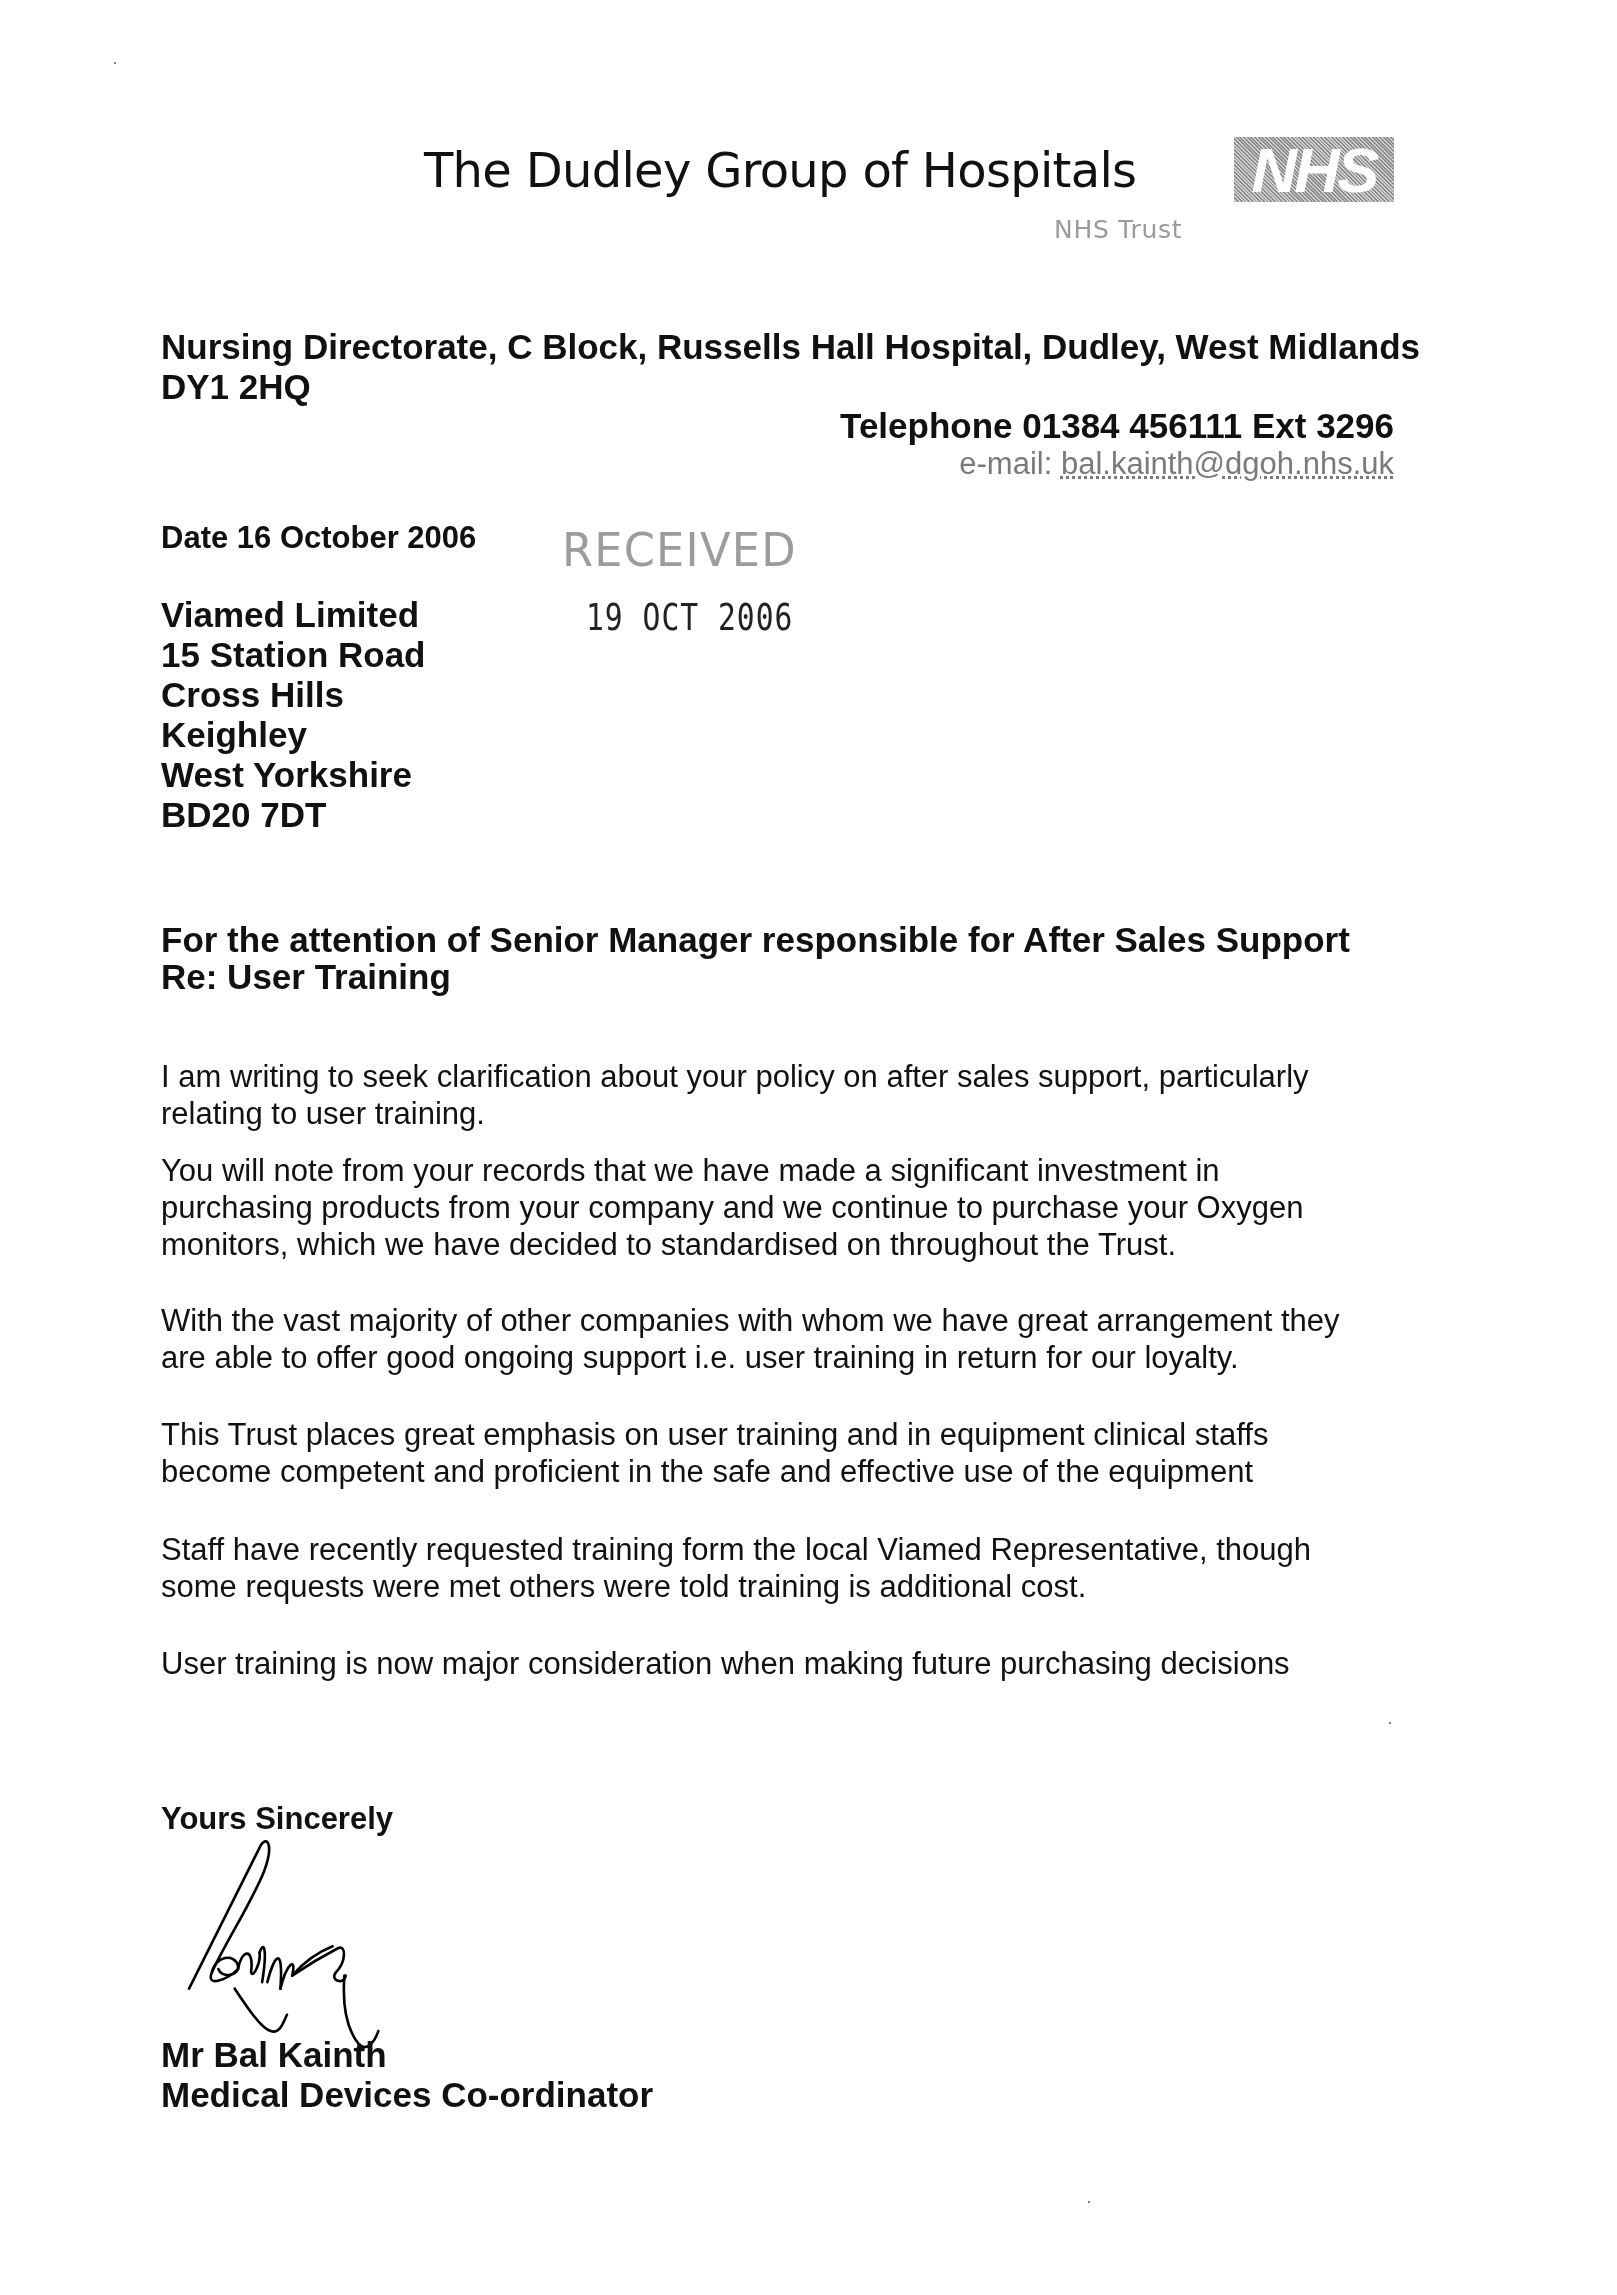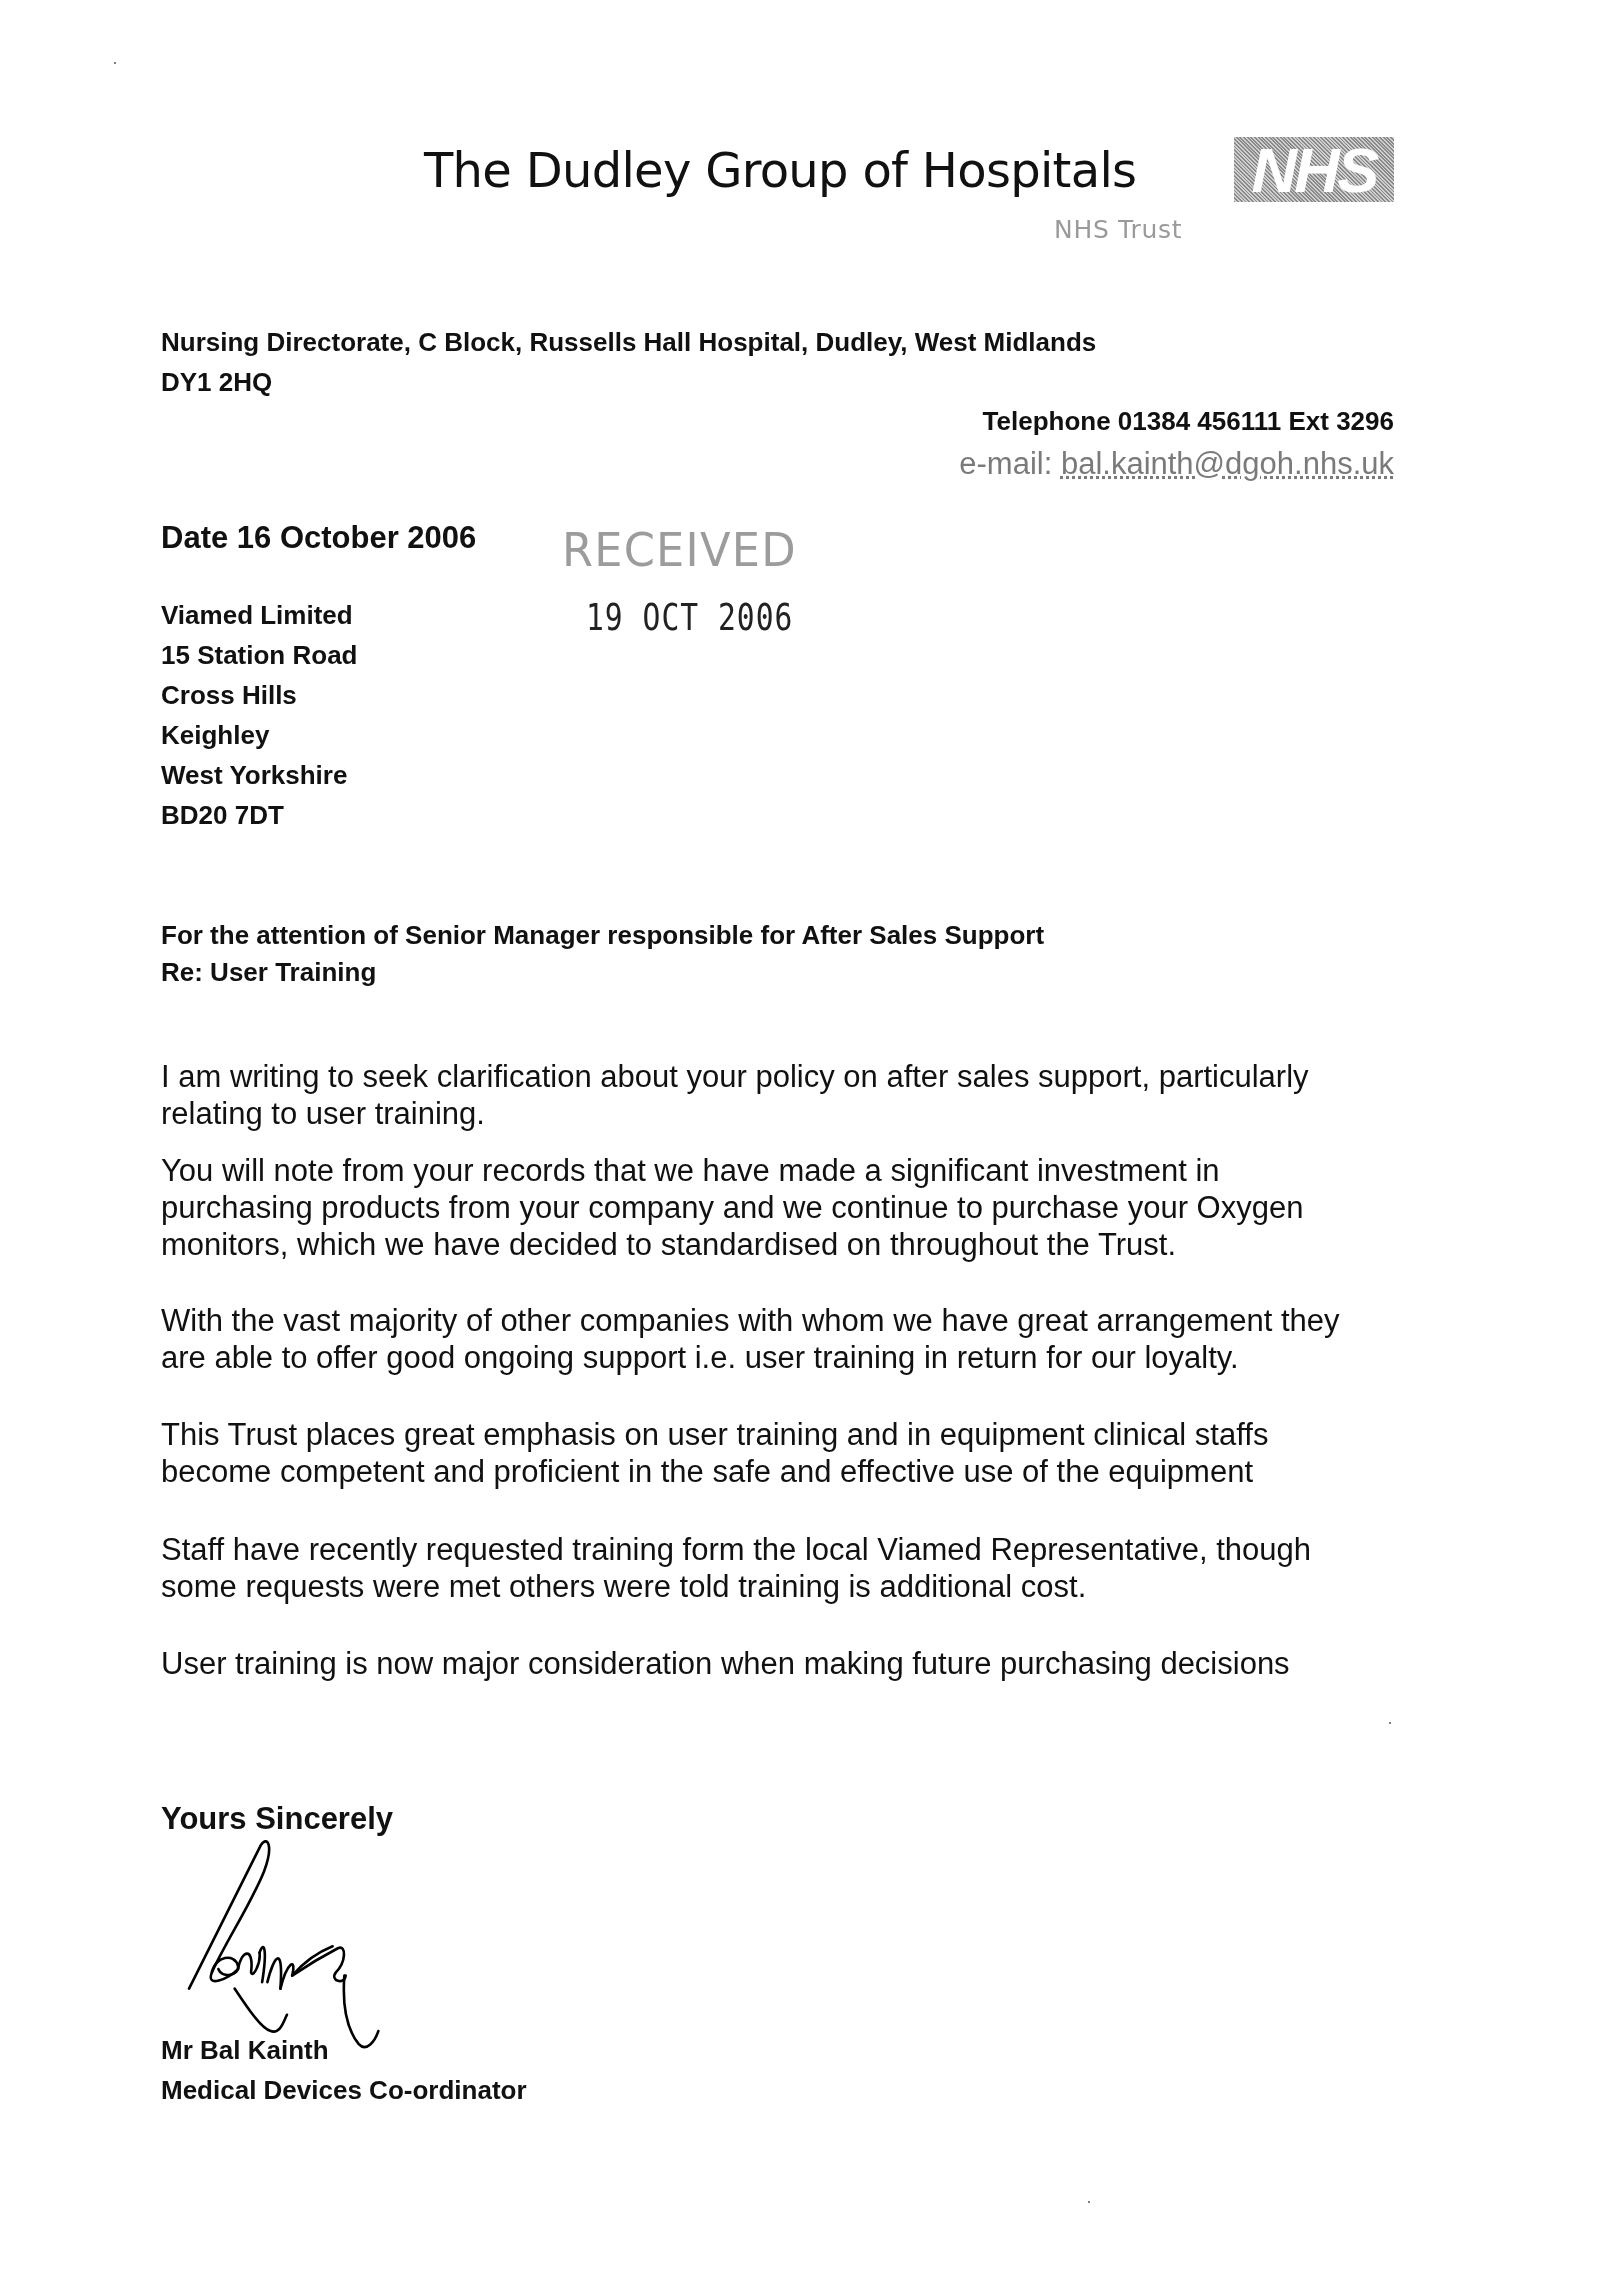--- a/index.html
+++ b/index.html
@@ -7,21 +7,21 @@
     .page { position: absolute; left: 0; top: 0; width: 1618px; height: 2295px; background: #fff; }
 
     .abs { position: absolute; white-space: nowrap; }
 
     
     .org-name { left: 424px; top: 142px; font-family: "DejaVu Sans", sans-serif; font-size: 48px; letter-spacing: -0.7px; color: #111; font-weight: 400; }
     .nhs-logo { left: 1234px; top: 137px; width: 160px; height: 65px; background: repeating-linear-gradient(45deg, #8a8a8a 0 1.3px, #cfcfcf 1.3px 2.6px); display: flex; align-items: flex-end; justify-content: center; }
     .nhs-logo span { font-family: "Liberation Sans", sans-serif; font-weight: 700; font-style: italic; font-size: 63px; color: #fff; letter-spacing: -2.6px; line-height: 1; }
     .trust-line { left: 1054px; top: 215px; font-family: "DejaVu Sans", sans-serif; font-size: 25px; color: #9a9a9a; letter-spacing: 0.7px; }
 
-    .bold { font-family: "Liberation Sans", sans-serif; font-weight: 700; font-size: 26px; color: #111; }
+    .bold { font-family: "Liberation Sans", sans-serif; font-weight: 700; font-size: 35px; color: #111; }
     .reg { font-family: "Liberation Sans", sans-serif; font-weight: 700; font-size: 31px; color: #111; }
 
     .addr1 { left: 161px; top: 327px; }
     .addr2 { left: 161px; top: 367px; }
     .tel { right: 224px; top: 406px; }
     .email { right: 224px; top: 446px; color: #7a7a7a; font-weight: 400; }
     .email .em-addr { text-decoration: underline; text-decoration-style: dotted; }
 
     .date { left: 161px; top: 520px; }
 

